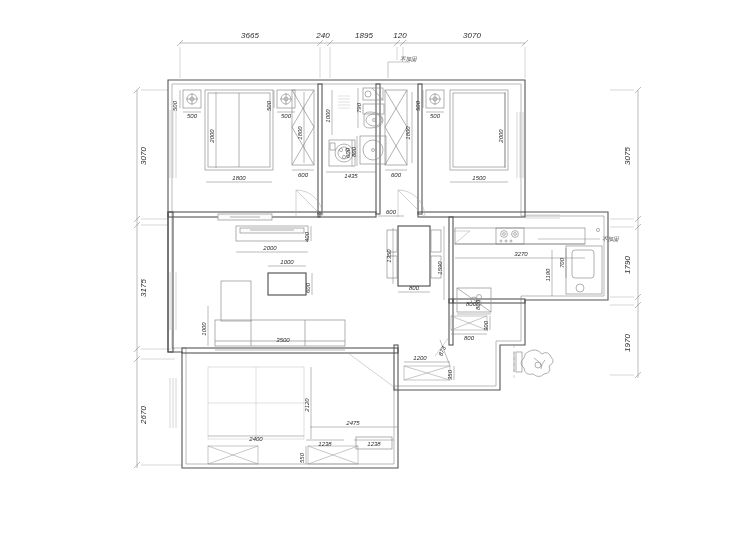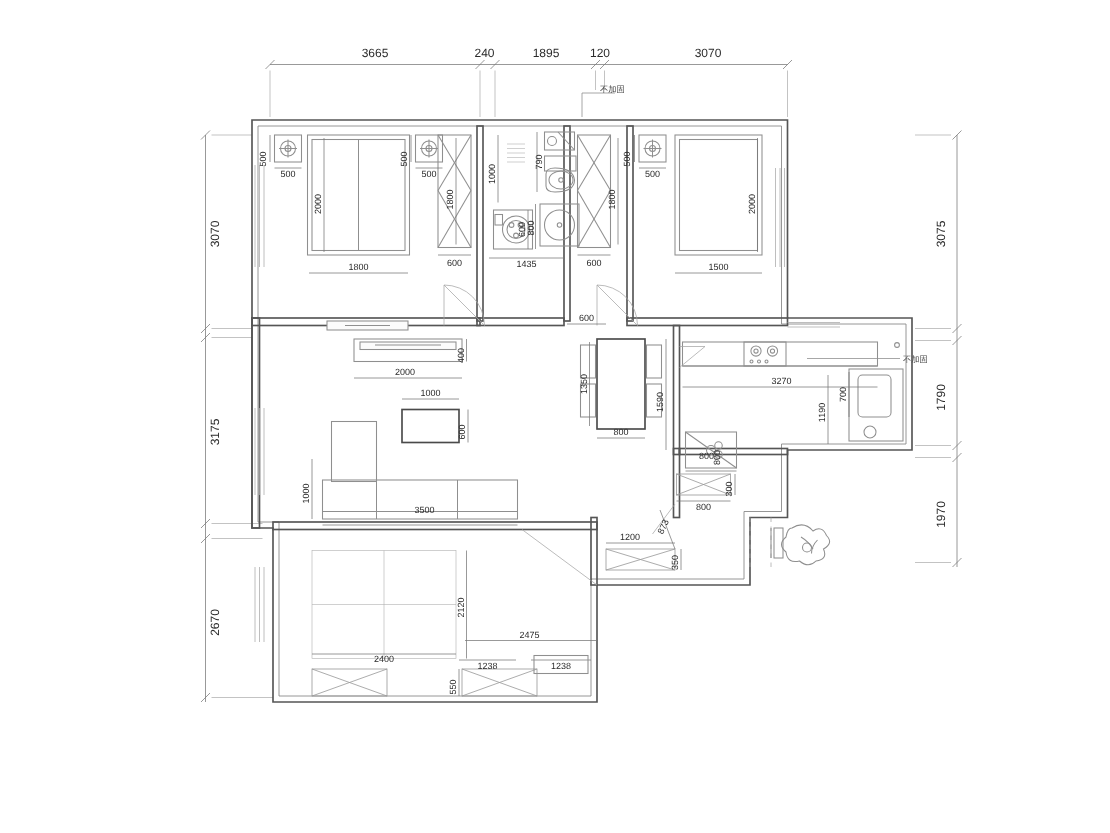--- a/index.html
+++ b/index.html
@@ -11,20 +11,21 @@
     width: 740px;
     height: 555px;
     font-family: "Liberation Sans", sans-serif;
     overflow: hidden;
   }
   #plan-root {
     position: relative;
     width: 740px;
     height: 555px;
     background: #ffffff;
+    font-style: italic;
   }
   svg.plan {
     position: absolute;
     left: 0;
     top: 0;
     width: 740px;
     height: 555px;
   }
   .dimtext {
     font-family: "Liberation Sans", sans-serif;

